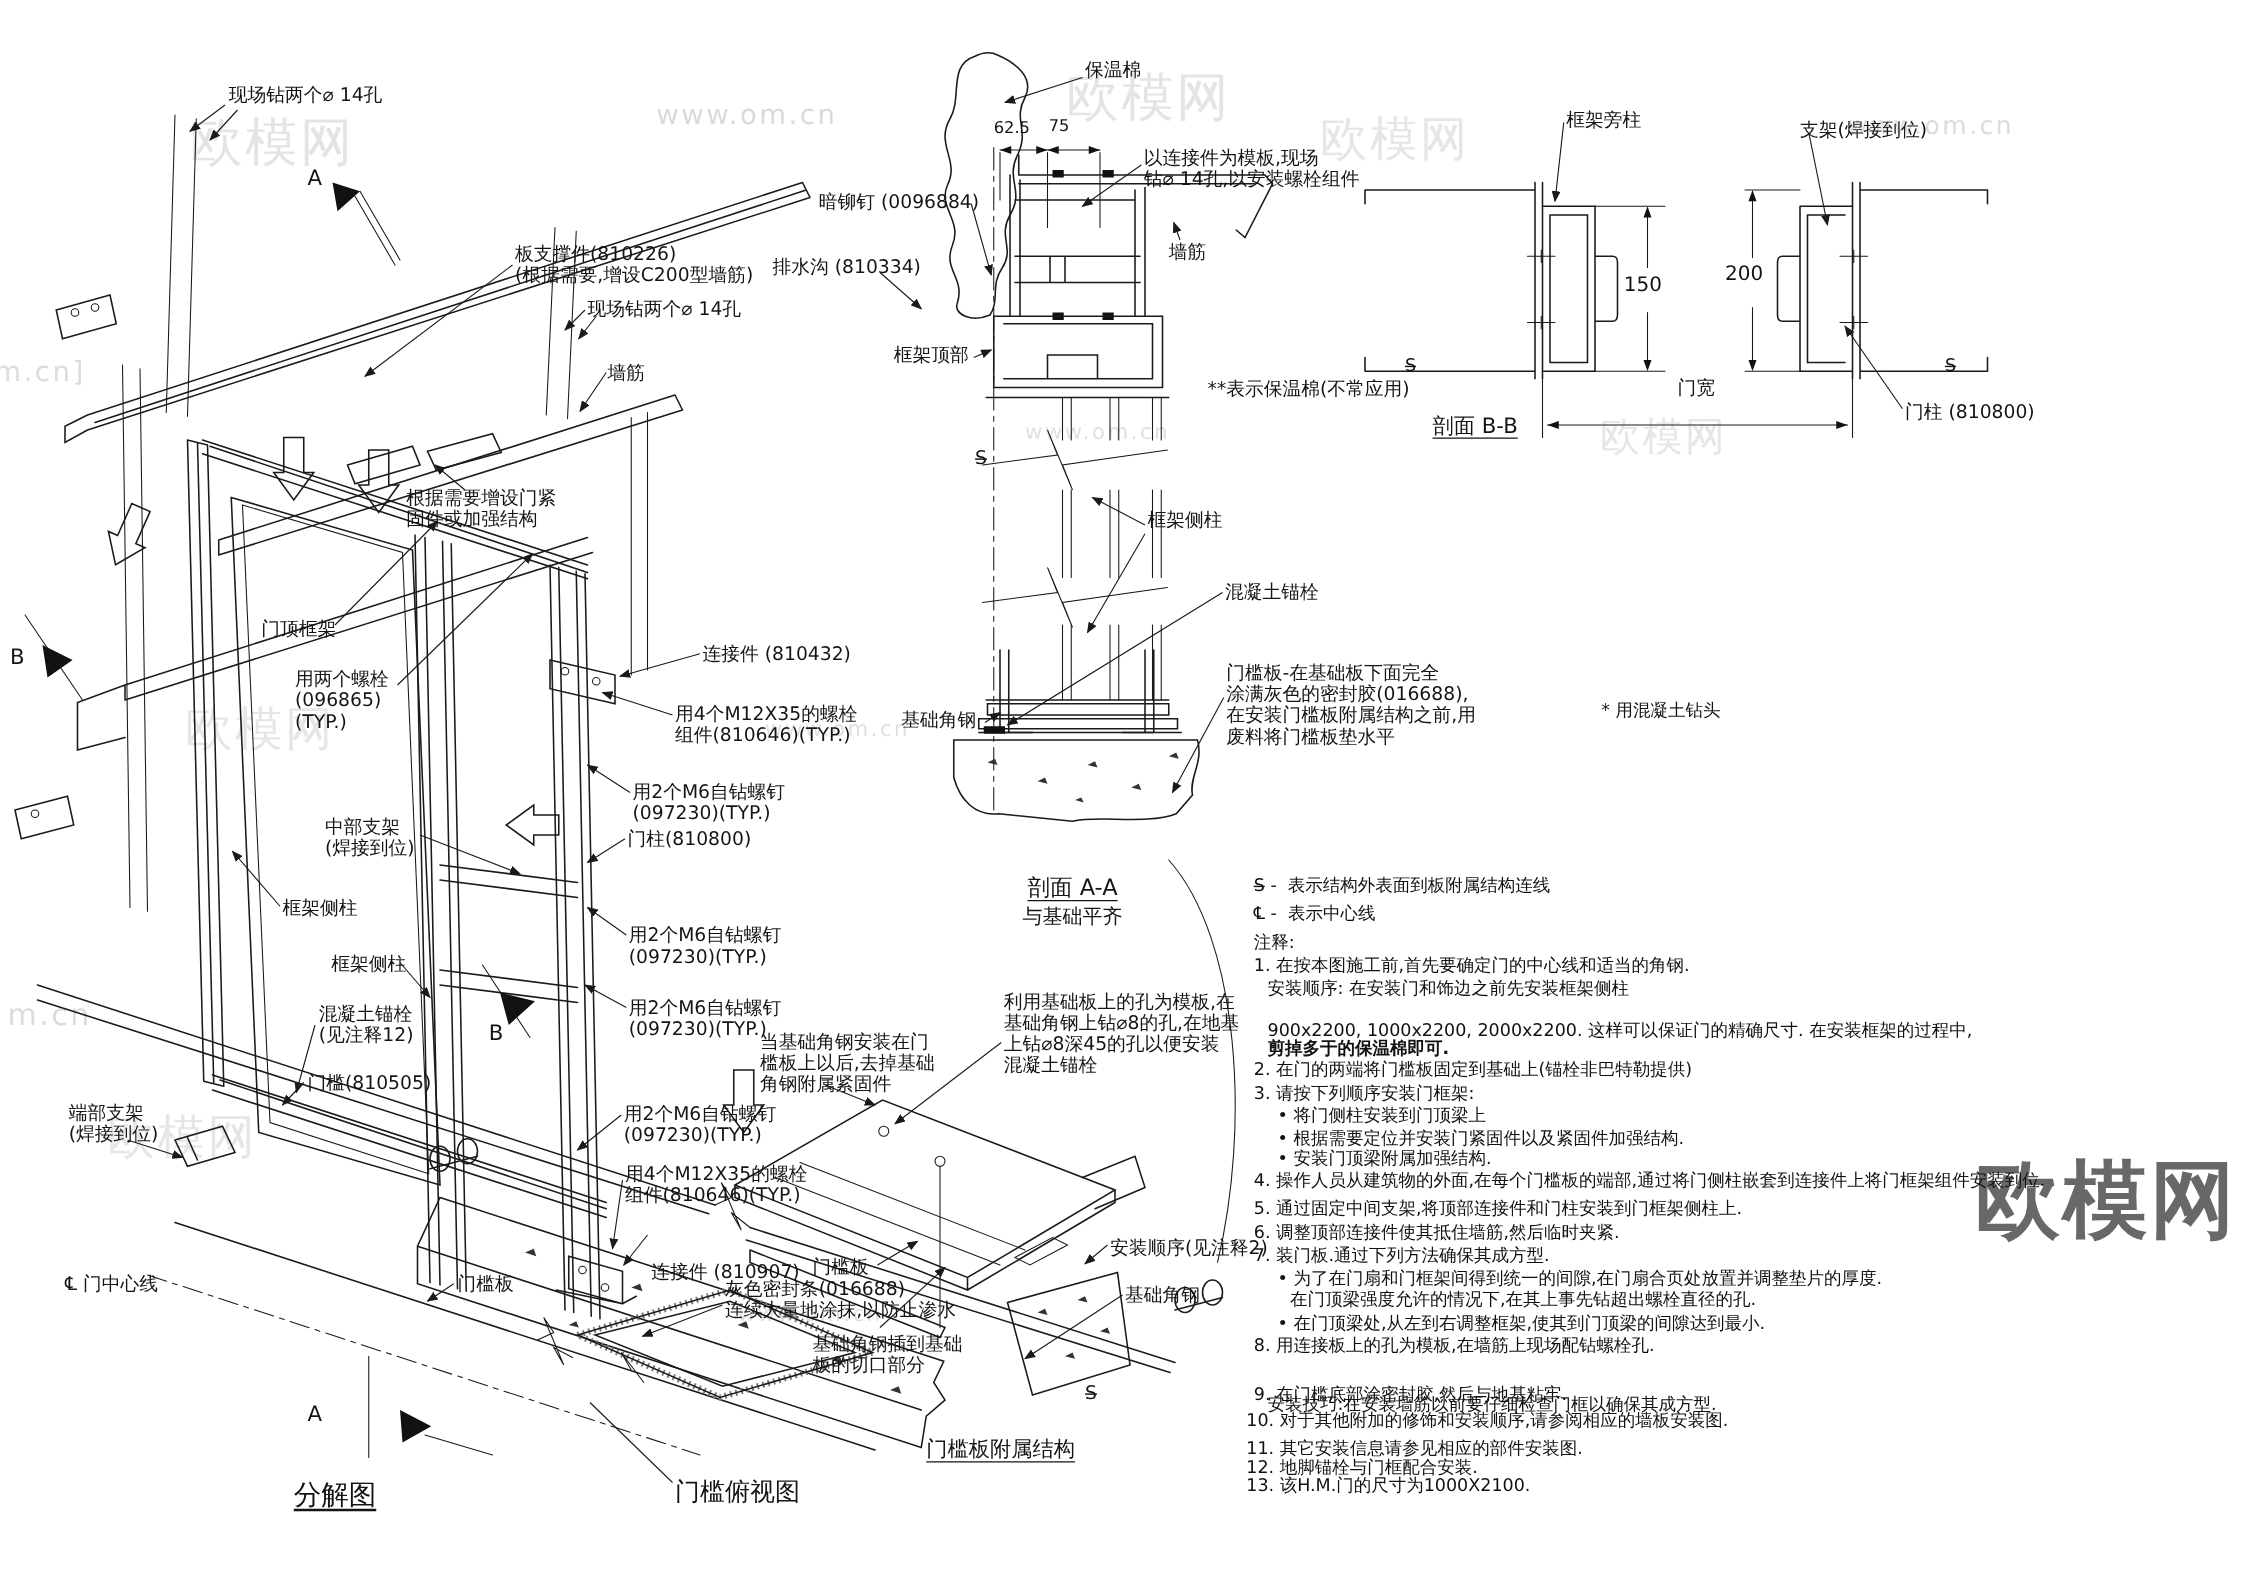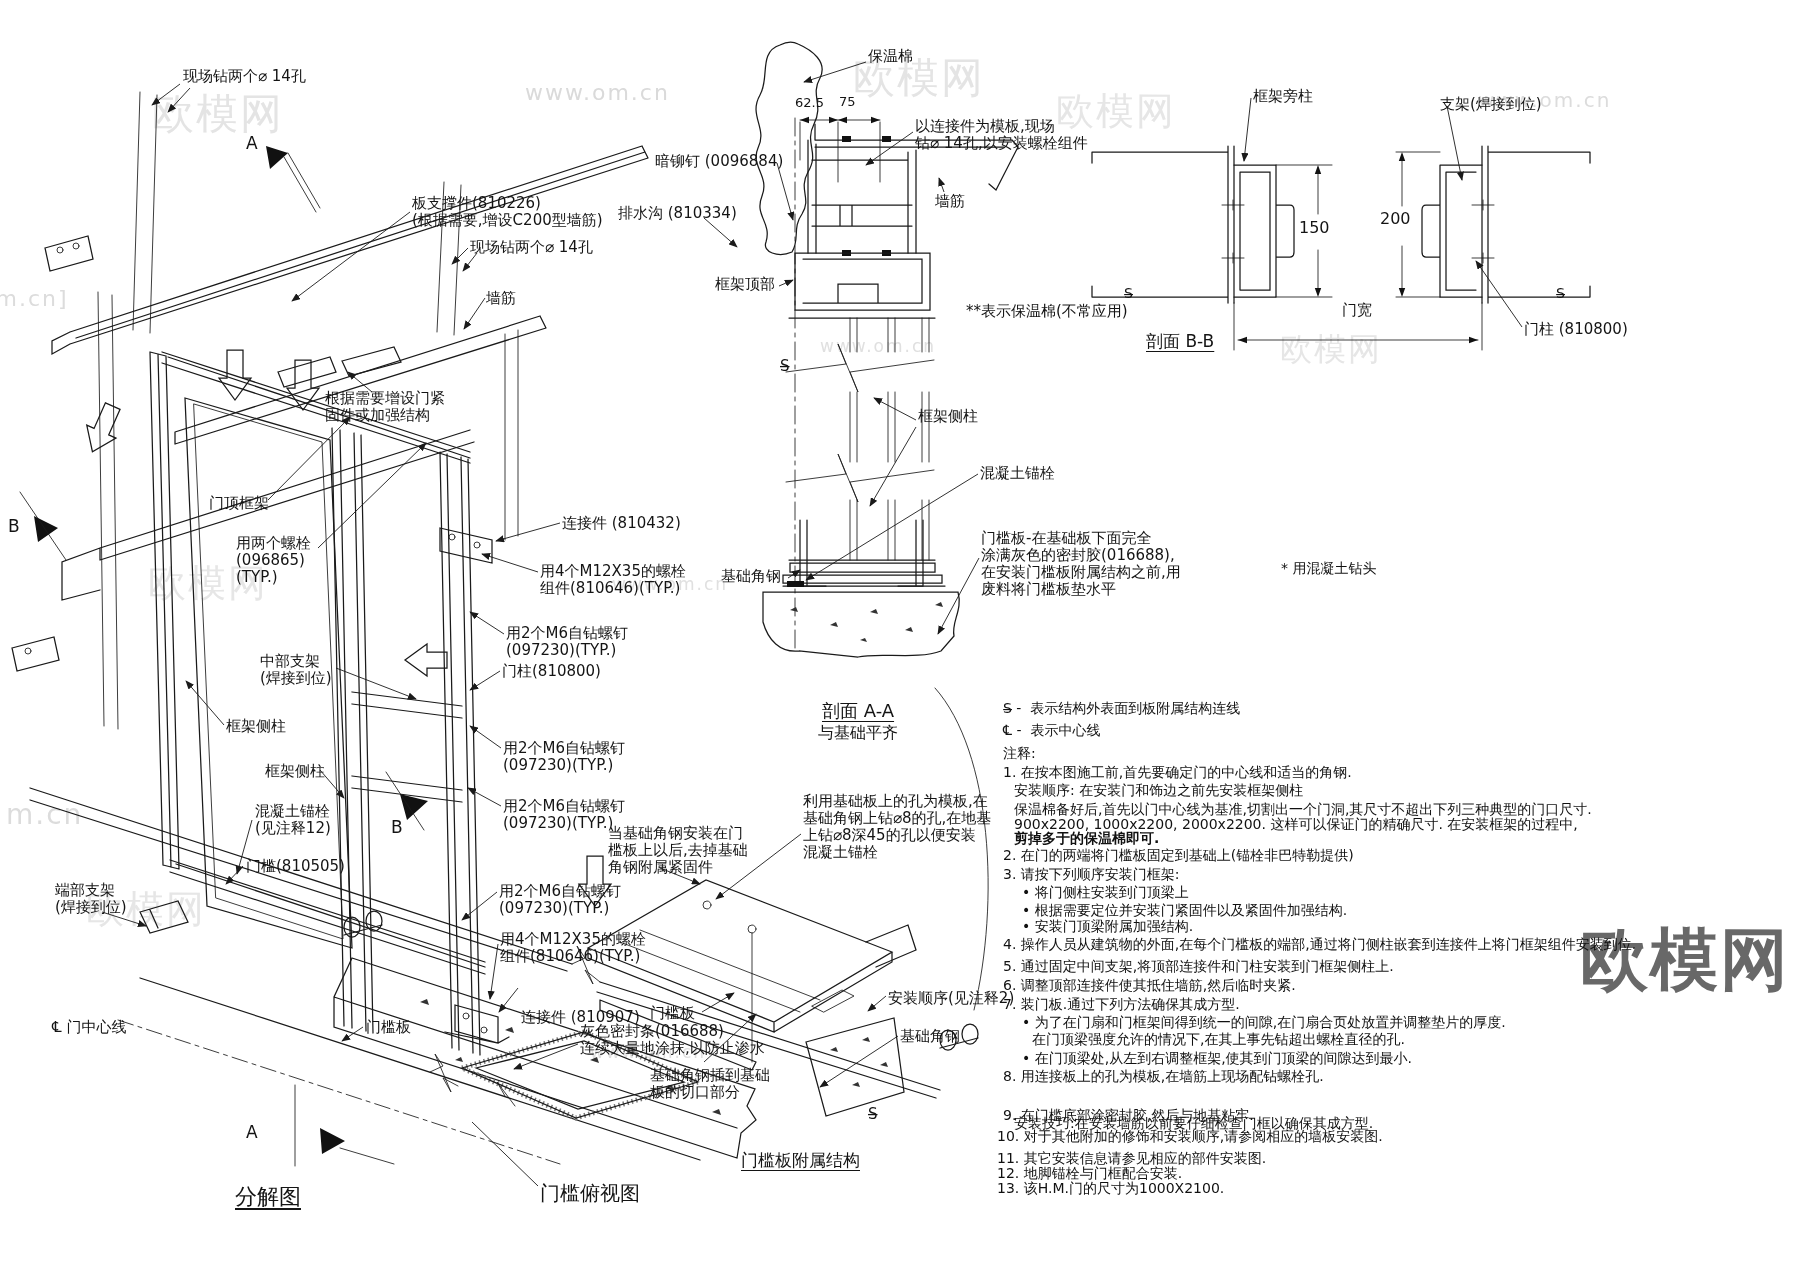--- a/index.html
+++ b/index.html
@@ -37,21 +37,21 @@
 <div class="stage">
 
   <div class="wmlayer" id="wm-layer">
       <div class="wm" style="left: 525px; top: 80px; font-size: 22px; color: rgb(218, 218, 218);">www.om.cn</div>
       <div class="wm" style="left: 152px; top: 86px; font-size: 42px; color: rgb(228, 228, 228);">欧模网</div>
       <div class="wm" style="left: 853px; top: 50px; font-size: 42px; color: rgb(228, 228, 228);">欧模网</div>
       <div class="wm" style="left: 1056px; top: 86px; font-size: 38px; color: rgb(230, 230, 230);">欧模网</div>
       <div class="wm" style="left: 1478px; top: 88px; font-size: 20px; color: rgb(220, 220, 220);">www.om.cn</div>
       <div class="wm" style="left: -20px; top: 286px; font-size: 22px; color: rgb(220, 220, 220);">om.cn]</div>
       <div class="wm" style="left: 148px; top: 558px; font-size: 38px; color: rgb(230, 230, 230);">欧模网</div>
-      <div class="wm" style="left: 6px; top: 798px; font-size: 28px; color: rgb(220, 220, 220);">m.cn</div>
+      <div class="wm" style="left: 6px; top: 798px; font-size: 24px; color: rgb(220, 220, 220);">m.cn</div>
       <div class="wm" style="left: 612px; top: 574px; font-size: 17px; color: rgb(224, 224, 224);">www.om.cn</div>
       <div class="wm" style="left: 820px; top: 336px; font-size: 17px; color: rgb(224, 224, 224);">www.om.cn</div>
       <div class="wm" style="left: 590px; top: 1042px; font-size: 17px; color: rgb(224, 224, 224);">www.om.cn</div>
       <div class="wm" style="left: 86px; top: 884px; font-size: 38px; color: rgb(230, 230, 230);">欧模网</div>
       <div class="wm" style="left: 1280px; top: 328px; font-size: 32px; color: rgb(230, 230, 230);">欧模网</div>
       <div class="wm" style="left: 1580px; top: 915px; font-size: 68px; font-weight: bold; color: rgb(104, 104, 104);">欧模网</div>
     </div>
 
   <svg width="1800" height="1263" viewBox="0 0 1800 1263">
     <defs>
@@ -311,21 +311,20 @@
       <div class="lbl" style="left: 1124px; top: 286px; font-size: 14px;">S̶</div>
       <div class="lbl" style="left: 1556px; top: 286px; font-size: 14px;">S̶</div>
       <div class="lbl u" style="left: 1146px; top: 332px; font-size: 17px;">剖面 B-B</div>
     </div>
   <div class="layer">
       <div class="note-line" style="left: 1003px; top: 700px;">S̶ -  表示结构外表面到板附属结构连线</div>
       <div class="note-line" style="left: 1003px; top: 722px;">℄ -  表示中心线</div>
       <div class="note-line" style="left: 1003px; top: 745px;">注释:</div>
       <div class="note-line" style="left: 1003px; top: 764px;">1. 在按本图施工前,首先要确定门的中心线和适当的角钢.</div>
       <div class="note-line" style="left: 1014px; top: 782px;">安装顺序: 在安装门和饰边之前先安装框架侧柱</div>
-      <div class="note-line" style="left: 1014px; top: 801px;">保温棉备好后,首先以门中心线为基准,切割出一个门洞,其尺寸不超出下列三种典型的门口尺寸.</div>
       <div class="note-line" style="left: 1014px; top: 816px;">900x2200, 1000x2200, 2000x2200. 这样可以保证门的精确尺寸. 在安装框架的过程中,</div>
       <div class="note-line" style="left: 1014px; top: 830px; font-weight: bold;">剪掉多于的保温棉即可.</div>
       <div class="note-line" style="left: 1003px; top: 847px;">2. 在门的两端将门槛板固定到基础上(锚栓非巴特勒提供)</div>
       <div class="note-line" style="left: 1003px; top: 866px;">3. 请按下列顺序安装门框架:</div>
       <div class="note-line" style="left: 1022px; top: 884px;">• 将门侧柱安装到门顶梁上</div>
       <div class="note-line" style="left: 1022px; top: 902px;">• 根据需要定位并安装门紧固件以及紧固件加强结构.</div>
       <div class="note-line" style="left: 1022px; top: 918px;">• 安装门顶梁附属加强结构.</div>
       <div class="note-line" style="left: 1003px; top: 936px;">4. 操作人员从建筑物的外面,在每个门槛板的端部,通过将门侧柱嵌套到连接件上将门框架组件安装到位.</div>
       <div class="note-line" style="left: 1003px; top: 958px;">5. 通过固定中间支架,将顶部连接件和门柱安装到门框架侧柱上.</div>
       <div class="note-line" style="left: 1003px; top: 977px;">6. 调整顶部连接件使其抵住墙筋,然后临时夹紧.</div>

